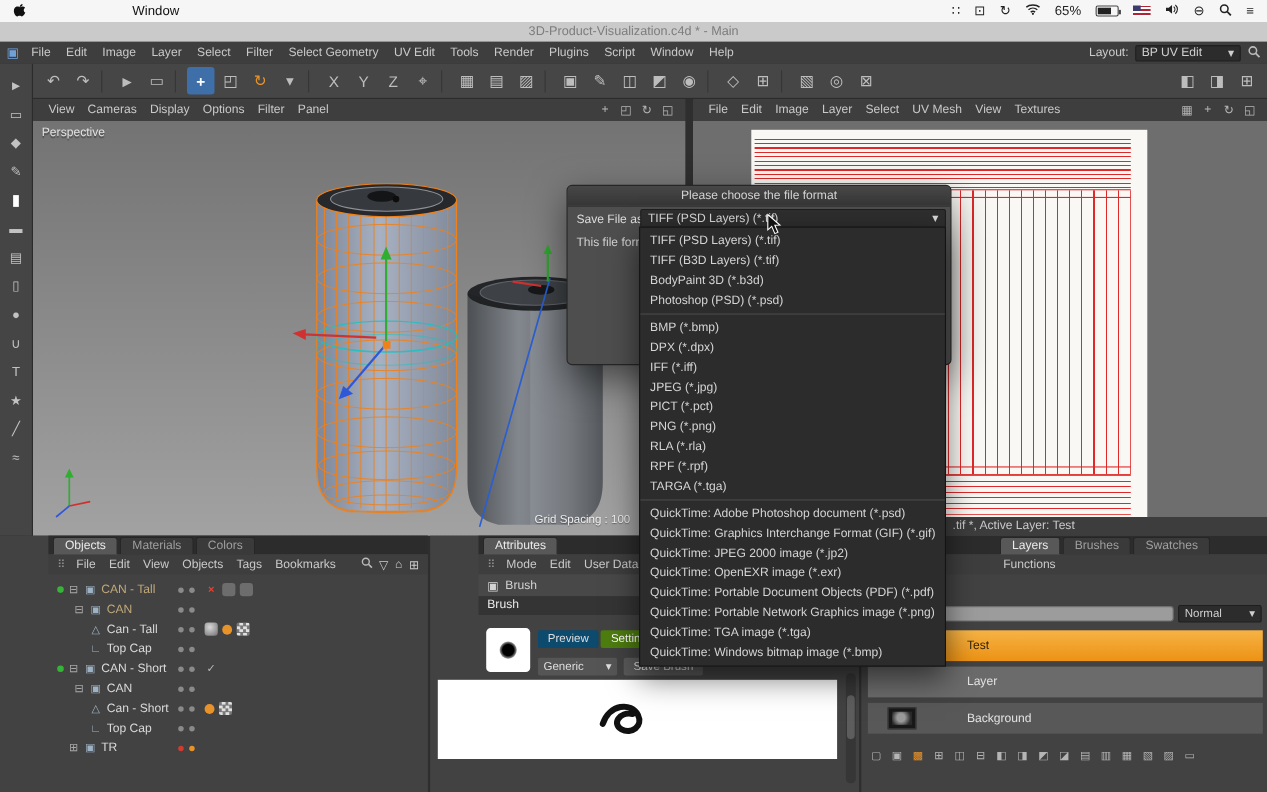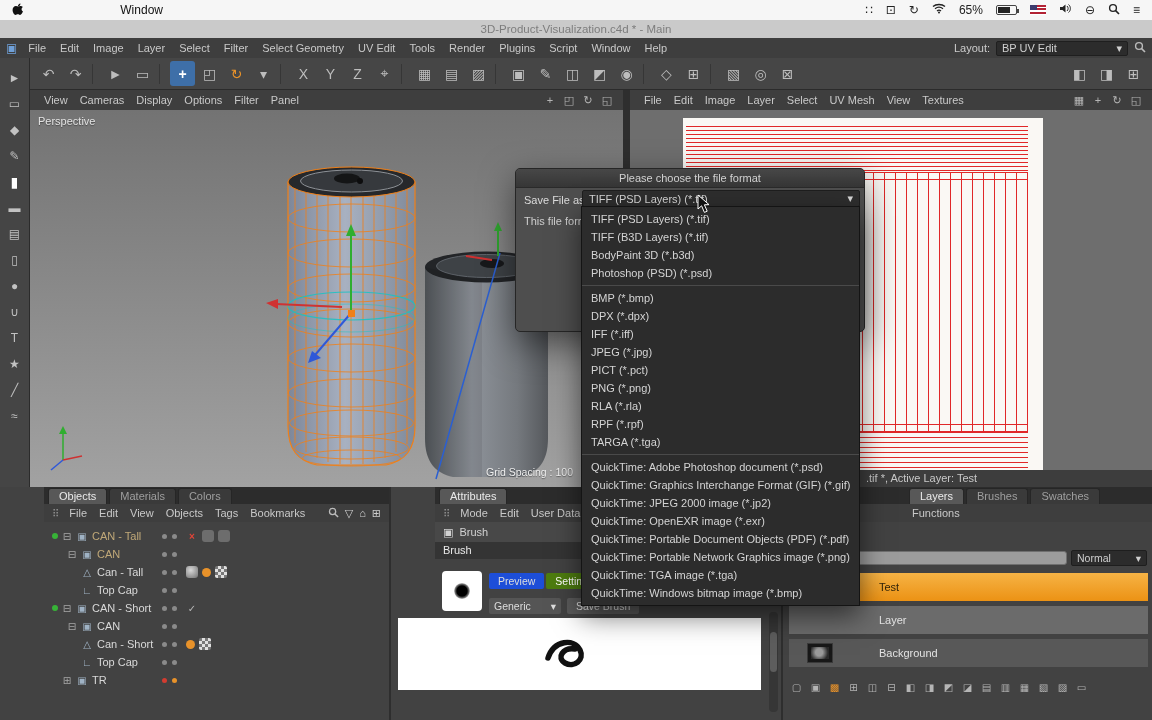--- a/index.html
+++ b/index.html
@@ -24,21 +24,21 @@
   .title-bar { position:absolute; left:0; top:20px; width:1152px; height:18px; background:#cacaca;
                text-align:center; line-height:18px; color:#7d7d7d; font-size:11.5px; }
 
   
   .c4d-menubar { position:absolute; left:0; top:38px; width:1152px; height:20px; background:#3e3e3e;
                  display:flex; align-items:center; padding:0 6px; }
   .c4d-menubar .appic { color:#6fa0d8; margin-right:4px; font-size:12px; }
   .menu-items { display:flex; }
   .mitem { padding:0 7px; color:#c9c9c9; line-height:20px; white-space:nowrap; }
   .menubar-right { margin-left:auto; display:flex; align-items:center; gap:6px; }
-  .layout-select { width:132px; height:15px; background:#2c2c2c; border:1px solid #1f1f1f; border-radius:2px;
+  .layout-select { width:96px; height:15px; background:#2c2c2c; border:1px solid #1f1f1f; border-radius:2px;
                    display:flex; align-items:center; justify-content:space-between; padding:0 5px; color:#cfcfcf; }
 
   
   .toolbar { position:absolute; left:30px; top:58px; width:1122px; height:32px; background:#464646;
              border-bottom:1px solid #2b2b2b; display:flex; align-items:center; padding:0 6px; gap:2px; }
   .tbtn { width:25px; height:25px; display:flex; align-items:center; justify-content:center;
           color:#bdbdbd; font-size:14px; border-radius:3px; flex:0 0 auto; }
   .tbtn.sel { background:#3e6fa8; color:#fff; font-weight:bold; }
   .tbtn.orange { color:#e8922a; }
   .tbtn.tsep { width:7px; border-left:1px solid #363636; border-radius:0; height:20px; margin:0 2px; color:transparent; }
@@ -116,21 +116,21 @@
   .attributes-panel { left:391px; width:390px; }
   .attr-nav { margin-left:auto; display:flex; gap:4px; color:#a8a8a8; font-size:9px; }
   .attr-sub { height:20px; display:flex; align-items:center; gap:6px; padding-left:8px; background:#484848; color:#d2d2d2; }
   .attr-header { height:17px; background:#343434; line-height:17px; padding-left:8px; color:#e9e9e9; }
   .brush-area { position:relative; height:56px; }
   .preview-box { position:absolute; left:7px; top:12px; width:40px; height:40px; background:#fff; border-radius:4px;
                  display:flex; align-items:center; justify-content:center; }
   .preview-dot { width:16px; height:16px; border-radius:50%;
                  background:radial-gradient(circle,#000 45%, rgba(0,0,0,.55) 62%, transparent 75%); }
   .mode-tabs { position:absolute; left:54px; top:14px; display:flex; gap:2px; }
-  .mtab { padding:2px 9px; background:#1d4ed8; color:#ddd; font-size:10.5px; border-radius:2px; }
+  .mtab { padding:2px 9px; background:#0c4a6e; color:#ddd; font-size:10.5px; border-radius:2px; }
   .mtab.active { background:#4d7c0f; color:#fff; }
   .attr-row2 { position:absolute; left:54px; top:39px; display:flex; gap:6px; }
   .gselect { width:72px; height:16px; background:#555; border-radius:2px; color:#ddd; font-size:10.5px;
              display:flex; align-items:center; justify-content:space-between; padding:0 5px; }
   .btn { height:16px; background:#5a5a5a; border-radius:2px; color:#ddd; font-size:10.5px;
          display:flex; align-items:center; padding:0 9px; }
   .paint-canvas { position:absolute; left:7px; top:131px; width:363px; height:72px; background:#fff; }
   .attr-scroll { position:absolute; right:3px; top:125px; width:9px; height:100px; background:#363636; border-radius:4px; }
   .attr-scroll::before { content:""; position:absolute; left:1px; right:1px; top:20px; height:40px; background:#5d5d5d; border-radius:4px; }
 

